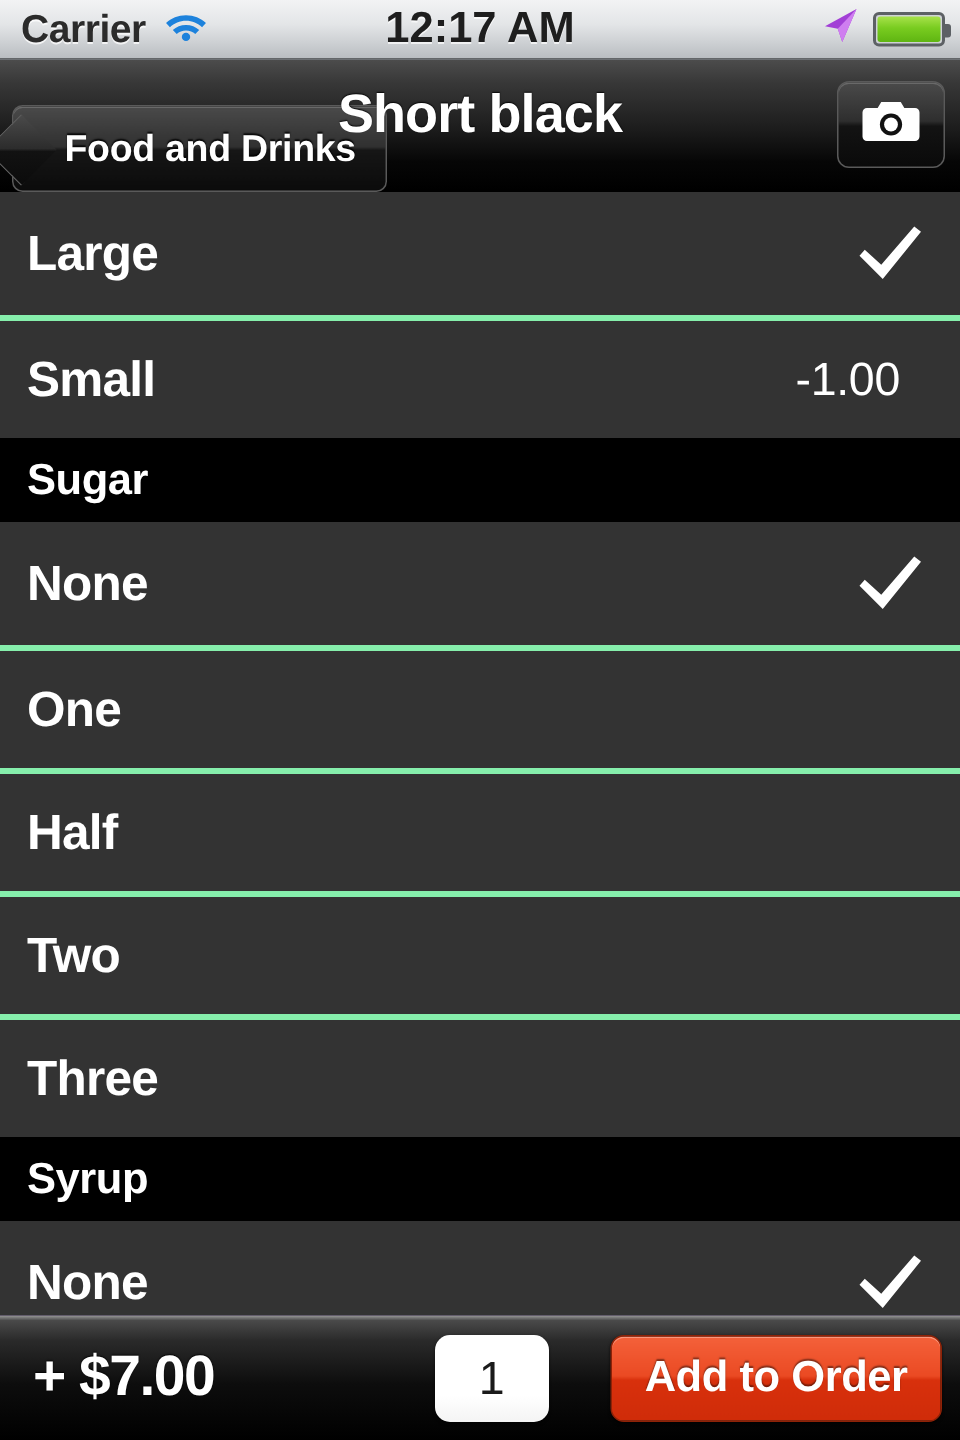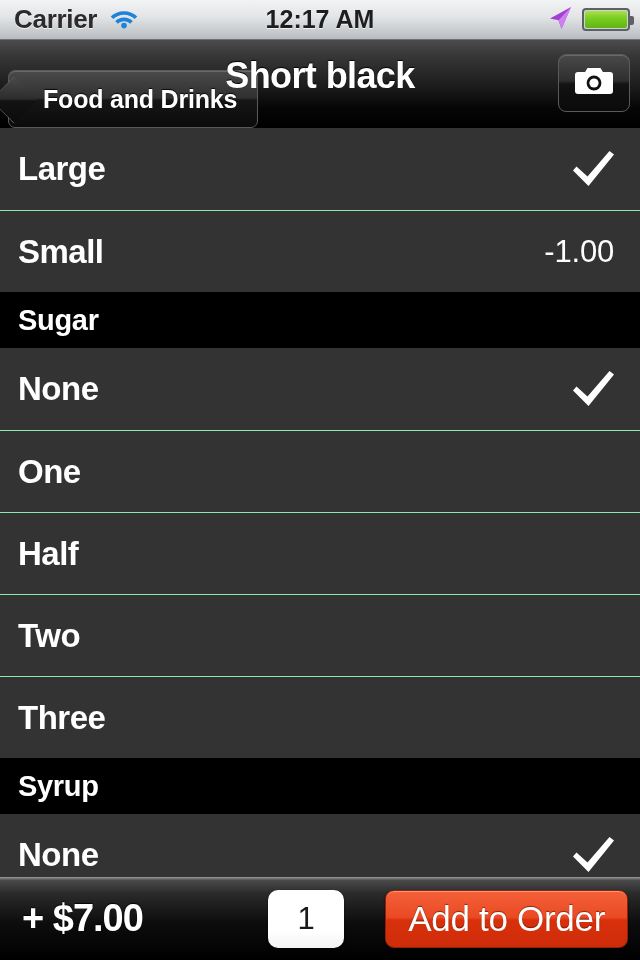--- a/index.html
+++ b/index.html
@@ -46,21 +46,21 @@
   }
   .wifi-icon {
     margin-left: 12px;
     display: block;
   }
   #status-time {
     position: absolute;
     left: 0;
     width: 640px;
     text-align: center;
-    font-size: 25px;
+    font-size: 29px;
     font-weight: bold;
     color: #1e1e1e;
     letter-spacing: 0px;
     text-shadow: 0 1px 0 rgba(255,255,255,0.7);
   }
   #status-right {
     position: absolute;
     right: 10px;
     display: flex;
     align-items: center;
@@ -202,36 +202,36 @@
     position: relative;
     height: 82px;
     background: #333333;
     display: flex;
     align-items: center;
     padding: 0 24px 0 18px;
     box-sizing: border-box;
     cursor: pointer;
   }
   .row + .row {
-    border-top: 1px solid #86efac;
+    border-top: 4px solid #86efac;
     align-items: center;
   }
   .row-label {
     flex: 1;
     font-size: 33px;
     font-weight: bold;
     color: #ffffff;
     letter-spacing: -0.5px;
   }
   .row-value {
     font-size: 31px;
     font-weight: normal;
     color: #ffffff;
     letter-spacing: -0.2px;
-    margin-right: 2px;
+    margin-right: 16px;
   }
   .checkmark {
     display: block;
   }
 
   
   #toolbar {
     position: absolute;
     bottom: 0; left: 0;
     width: 640px;
@@ -273,22 +273,22 @@
     border: 1px solid #8f2207;
     border-radius: 9px;
     display: flex;
     align-items: center;
     justify-content: center;
     cursor: pointer;
     box-sizing: border-box;
     box-shadow: inset 0 1px 0 rgba(255,255,255,0.35), 0 1px 2px rgba(0,0,0,0.7);
   }
   #add-to-order-label {
-    font-size: 35px;
-    font-weight: normal;
+    font-size: 29px;
+    font-weight: bold;
     color: #ffffff;
     letter-spacing: -0.3px;
     text-shadow: 0 -1px 1px rgba(0,0,0,0.45);
     white-space: nowrap;
   }
 </style>
 </head>
 <body>
 
 <div id="screen">

